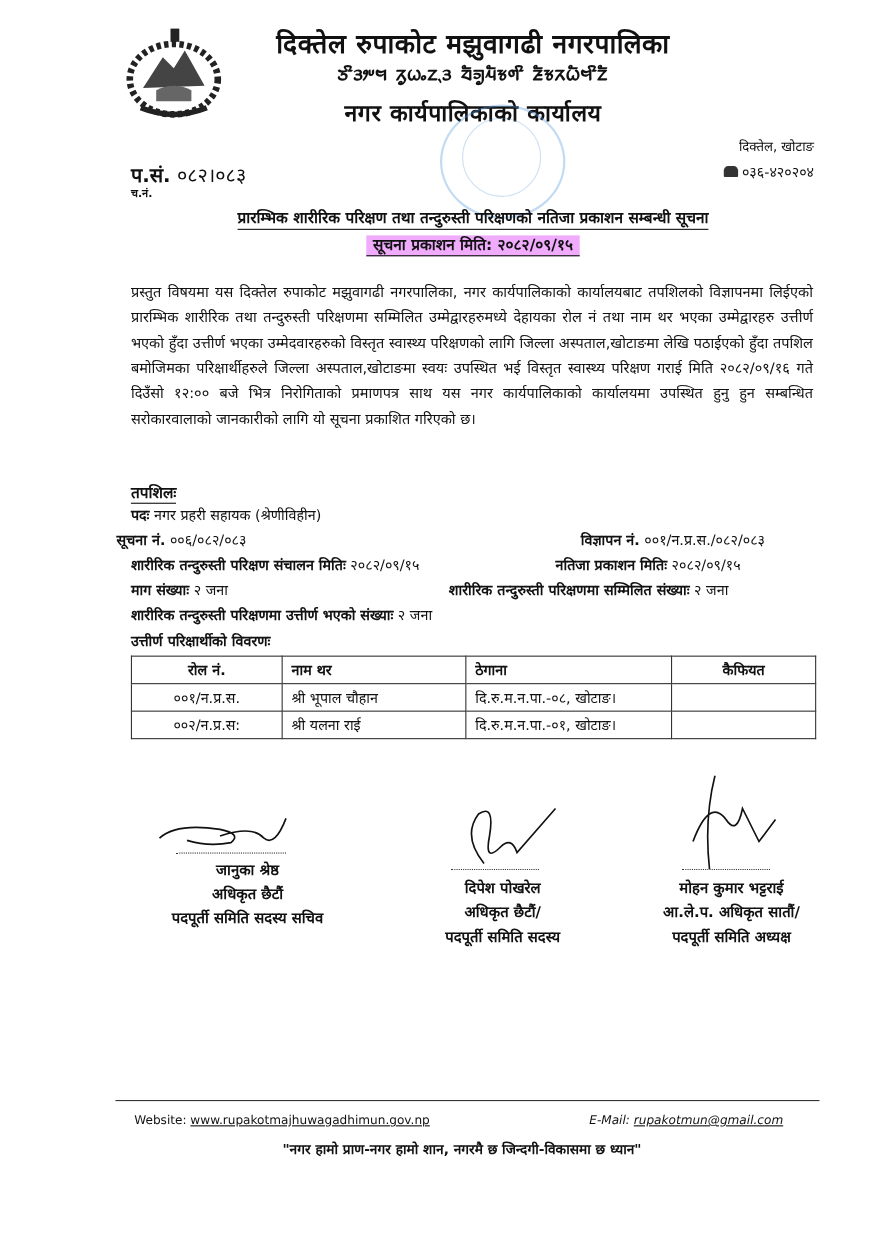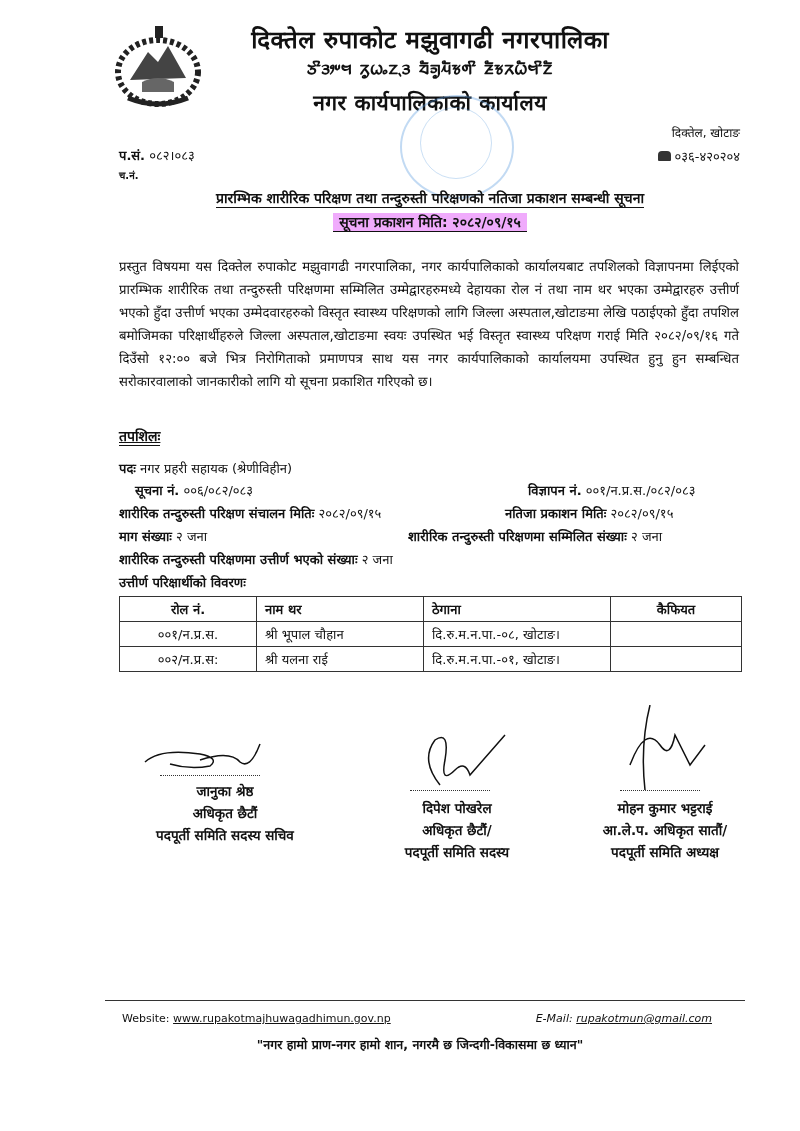--- a/index.html
+++ b/index.html
@@ -8,33 +8,33 @@
     .abs { position: absolute; }
     .emblem { left: 112px; top: 22px; width: 92px; height: 88px; }
     .title1 { left: 220px; top: 22px; width: 420px; text-align: center; font-size: 24px; font-weight: bold; letter-spacing: 0.5px; }
     .title2 { left: 220px; top: 56px; width: 420px; text-align: center; font-size: 19px; font-weight: bold; letter-spacing: 1px; }
     .title3 { left: 220px; top: 88px; width: 420px; text-align: center; font-size: 21px; font-weight: bold; letter-spacing: 0.5px; }
     .stamp { left: 400px; top: 95px; width: 110px; height: 100px; border-radius: 50%; border: 2px solid rgba(80,150,220,0.35); }
     .stamp-inner { position: absolute; left: 18px; top: 10px; width: 70px; height: 70px; border-radius: 50%; border: 1.5px solid rgba(80,150,220,0.3); }
     .loc { right: 60px; top: 124px; font-size: 12px; }
     .phone { right: 60px; top: 147px; font-size: 13px; display: flex; align-items: center; gap: 3px; }
     .phone-icon { width: 13px; height: 10px; background: #333; border-radius: 4px 4px 1px 1px; display: inline-block; }
-    .ref1 { left: 119px; top: 146px; font-size: 13px; }
+    .ref1 { left: 119px; top: 146px; font-size: 18px; }
     .ref1 b, .ref2 b { font-weight: bold; }
     .ref2 { left: 119px; top: 168px; font-size: 10px; font-weight: bold; }
     .subject { left: 150px; top: 188px; width: 560px; text-align: center; font-size: 14px; font-weight: bold; }
     .subject span { border-bottom: 1.5px solid #111; padding-bottom: 1px; }
     .pubdate { left: 150px; top: 212px; width: 560px; text-align: center; font-size: 14px; font-weight: bold; }
     .pubdate span { background: #f0abfc; border-bottom: 1.5px solid #111; padding: 1px 6px; }
     .body { left: 119px; top: 255px; width: 620px; font-size: 13.2px; line-height: 23px; text-align: justify; }
     .label { font-weight: bold; }
-    .tapashil { left: 119px; top: 426px; font-size: 14px; font-weight: bold; border-bottom: 1.5px solid #111; text-decoration: underline; }
+    .tapashil { left: 119px; top: 438px; font-size: 14px; font-weight: bold; border-bottom: 1.5px solid #111; }
     .row { font-size: 13px; }
     .pad { left: 119px; top: 459px; }
-    .r1l { left: 135px; top: 481px; }
+    .r1l { left: 106px; top: 481px; }
     .r1r { left: 488px; top: 481px; padding-left: 40px; }
     .r2l { left: 119px; top: 504px; }
     .r2r { left: 408px; top: 504px; }
     .r3l { left: 119px; top: 527px; }
     .r3r { left: 408px; top: 527px; }
     .r4l { left: 119px; top: 550px; text-align: center; }
     .r5l { left: 119px; top: 573px; font-weight: bold; }
     table.res { position: absolute; left: 119px; top: 596px; width: 623px; border-collapse: collapse; font-size: 13px; }
     table.res td, table.res th { border: 1px solid #333; padding: 2px 8px; height: 20px; }
     table.res th { font-weight: bold; text-align: left; }

